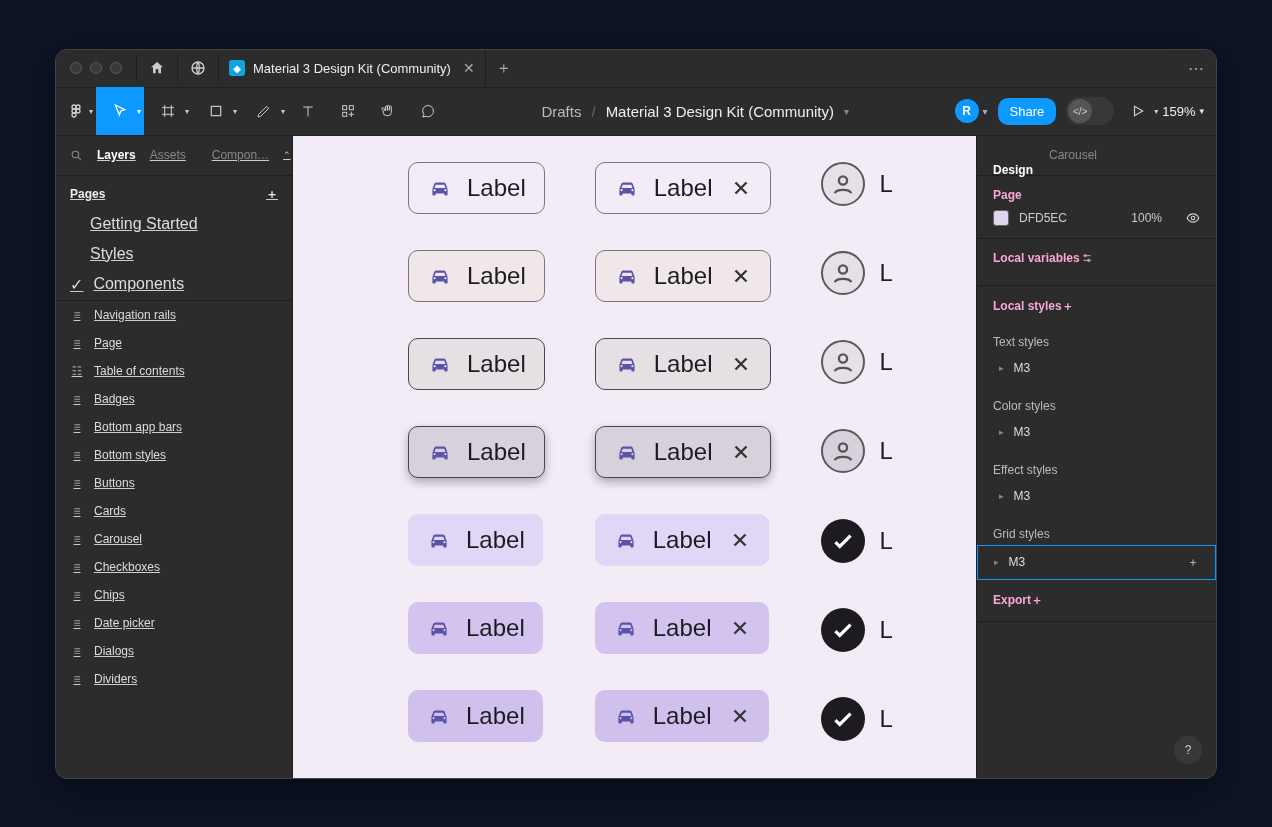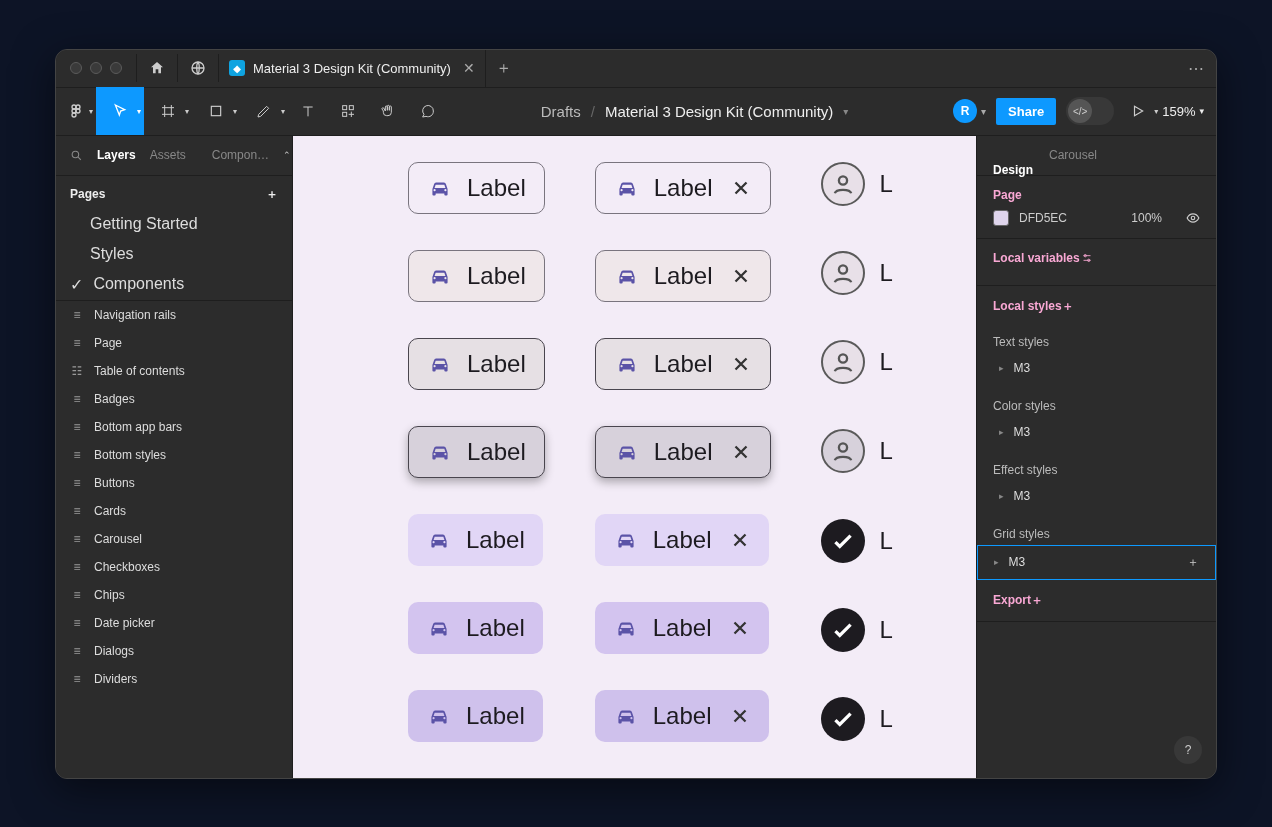--- a/index.html
+++ b/index.html
@@ -50,29 +50,29 @@
   .tool.wide { width:48px; }
   .tool.active { background:#0d99ff; color:#fff; }
   .tool .caret { position:absolute; right:3px; font-size:8px; color:inherit; }
   .toolbar .spacer { flex:1;}
   .crumbs { display:flex; align-items:center; gap:10px; color:#bbb; font-size:15px; }
   .crumbs .slash { color:#666;}
   .crumbs .file { color:#eee;}
   .toolbar-right { display:flex; align-items:center; gap:10px; padding:0 12px; }
   .avatar-badge { width:24px;height:24px;border-radius:50%;background:#0d99ff;color:#fff;display:flex;align-items:center;justify-content:center;font-size:12px;font-weight:600;}
   .avatar-wrap { display:flex;align-items:center;gap:4px;color:#aaa;font-size:10px;}
-  .share-btn { background:#0d99ff;color:#fff;border:none;padding:6px 12px;border-radius:2px;font-size:13px;font-weight:700;}
+  .share-btn { background:#0d99ff;color:#fff;border:none;padding:6px 12px;border-radius:10px;font-size:13px;font-weight:400;}
   .pill { display:flex;align-items:center;background:#383838;border-radius:14px;padding:2px; }
   .pill .knob { width:24px;height:24px;border-radius:50%;background:#555;display:flex;align-items:center;justify-content:center;color:#ccc;font-size:10px;}
   .pill .side { width:20px;}
   .zoom { color:#eee; font-size:13px; display:flex;align-items:center;gap:4px;}
 
   
   .body { flex:1; display:flex; min-height:0; }
-  .leftpanel { width:237px; background:#2c2c2c; border-right:1px solid #1e1e1e; display:flex;flex-direction:column; color:#ccc;}
+  .leftpanel { width:237px; background:#2c2c2c; border-right:1px solid #1e1e1e; display:flex;flex-direction:column; color:#ccc;text-decoration:underline;}
   .lp-tabs { height:40px; display:flex;align-items:center;gap:14px;padding:0 14px;border-bottom:1px solid #1e1e1e; font-size:12px;}
   .lp-tabs .srch { color:#888;}
   .lp-tabs .t { color:#888;}
   .lp-tabs .t.active { color:#fff; font-weight:600;}
   .lp-tabs .more { margin-left:auto; color:#ccc;}
 
   .section-head { display:flex;align-items:center;justify-content:space-between;padding:10px 14px 6px;font-size:12px;color:#eee;font-weight:600;}
   .page-item { padding:6px 14px 6px 34px; font-size:16px; color:#ddd;}
   .page-item.check { padding-left:14px; display:flex;align-items:center;gap:10px;}
   .layerlist { flex:1; overflow:hidden; border-top:1px solid #1e1e1e;}

